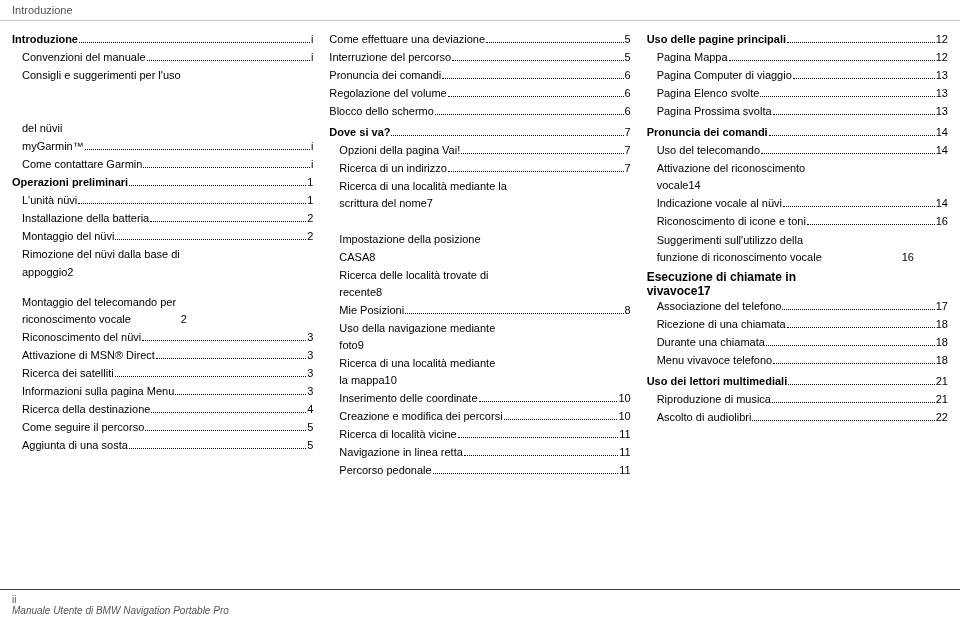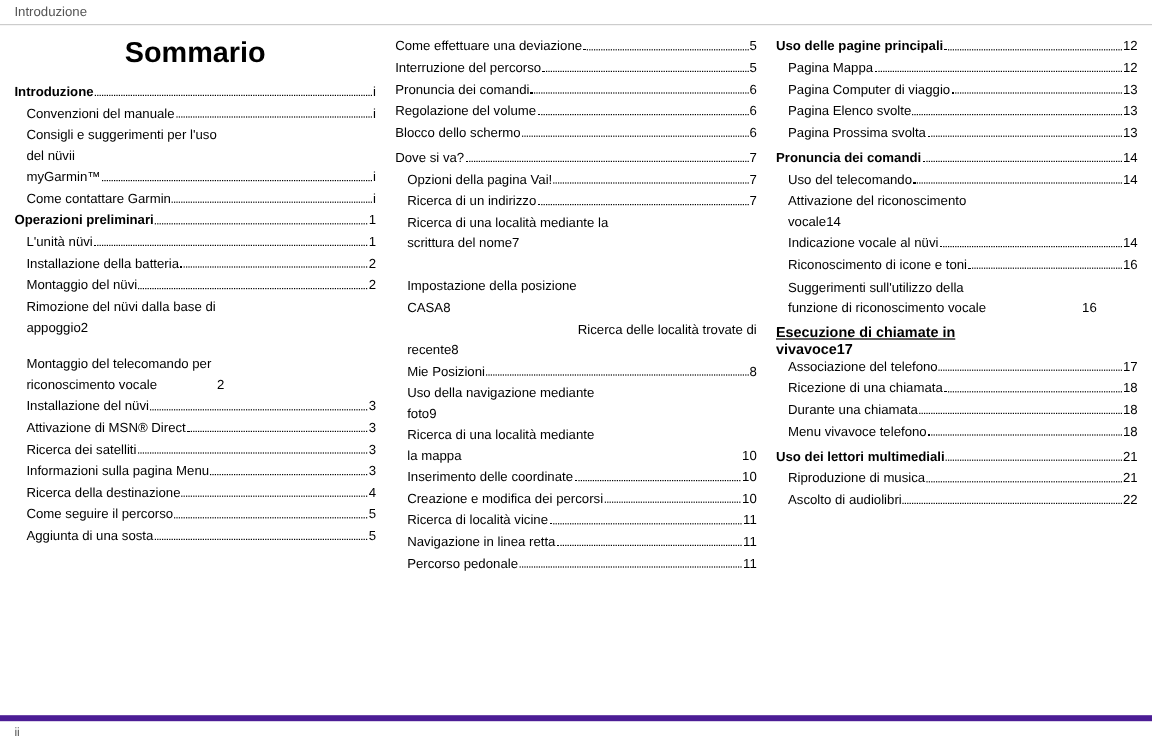--- a/index.html
+++ b/index.html
@@ -19,21 +19,21 @@
       border-bottom: 1px solid #ccc;
     }
     .page-footer {
       position: absolute;
       bottom: 0;
       left: 0;
       right: 0;
       padding: 4px 12px;
       font-size: 10px;
       color: #555;
-      border-top: 5px solid #4c1d95;
+      border-top: 1px solid #4c1d95;
       display: flex;
       justify-content: space-between;
       background: #fff;
       flex-direction: column;
     }
     .content-area {
       display: flex;
       padding: 10px 12px 30px 12px;
       gap: 0;
       height: calc(100% - 48px);
@@ -80,35 +80,34 @@
 </head>
 <body>
 
 <div class="page-header">
   <span>Introduzione</span>
 </div>
 
 <div class="content-area">
 
   <div class="col">
-    <span class="page-title">Sommario</span>
 
     <div class="toc-entry">
       <span class="entry-text no-dot" style="font-weight:bold">Introduzione</span>
       <span class="dots"></span>
       <span class="page-num">i</span>
     </div>
     <div class="toc-entry indent">
       <span class="entry-text">Convenzioni del manuale</span>
       <span class="dots"></span>
       <span class="page-num">i</span>
     </div>
     <div class="indent" style="line-height:1.55;margin-bottom:1px;">
       <span>Consigli e suggerimenti per l'uso</span><br>
-      <span style="display:flex;align-items:flex-end;">
+      <span style="display:flex;align-items:flex-end;margin-top:36px;">
         <span class="entry-text">del nüvi</span>
         <span class="dots"></span>
         <span class="page-num">i</span>
       </span>
     </div>
     <div class="toc-entry indent">
       <span class="entry-text">myGarmin™</span>
       <span class="dots"></span>
       <span class="page-num">i</span>
     </div>
@@ -148,21 +147,21 @@
     </div>
     <div class="indent" style="line-height:1.55;margin-bottom:1px;">
       <span>Montaggio del telecomando per</span><br>
       <span style="display:flex;align-items:flex-end;gap:25px;">
         <span class="entry-text">riconoscimento vocale</span>
         <span class="dots"></span>
         <span class="page-num">2</span>
       </span>
     </div>
     <div class="toc-entry indent">
-      <span class="entry-text">Installazione del nüvi</span>
+      <span class="entry-text">Riconoscimento del nüvi</span>
       <span class="dots"></span>
       <span class="page-num">3</span>
     </div>
     <div class="toc-entry indent">
       <span class="entry-text">Attivazione di MSN® Direct</span>
       <span class="dots"></span>
       <span class="page-num">3</span>
     </div>
     <div class="toc-entry indent">
       <span class="entry-text">Ricerca dei satelliti</span>
@@ -212,21 +211,21 @@
       <span class="dots"></span>
       <span class="page-num">6</span>
     </div>
     <div class="toc-entry">
       <span class="entry-text">Blocco dello schermo</span>
       <span class="dots"></span>
       <span class="page-num">6</span>
     </div>
 
     <div class="toc-entry" style="margin-top:4px;">
-      <span class="entry-text" style="font-weight:normal">Dove si va?</span>
+      <span class="entry-text" style="font-weight:bold">Dove si va?</span>
       <span class="dots"></span>
       <span class="page-num">7</span>
     </div>
     <div class="toc-entry indent">
       <span class="entry-text">Opzioni della pagina Vai!</span>
       <span class="dots"></span>
       <span class="page-num">7</span>
     </div>
     <div class="toc-entry indent">
       <span class="entry-text">Ricerca di un indirizzo</span>
@@ -242,21 +241,21 @@
       </span>
     </div>
     <div class="indent" style="line-height:1.55;margin-bottom:1px;">
       <span>Impostazione della posizione</span><br>
       <span style="display:flex;align-items:baseline;">
         <span class="entry-text">CASA</span>
         <span class="dots"></span>
         <span class="page-num">8</span>
       </span>
     </div>
-    <div class="indent" style="line-height:1.55;margin-bottom:1px;text-align:right;">
+    <div class="indent" style="line-height:1.55;margin-bottom:1px;">
       <span>Ricerca delle località trovate di</span><br>
       <span style="display:flex;align-items:baseline;">
         <span class="entry-text">recente</span>
         <span class="dots"></span>
         <span class="page-num">8</span>
       </span>
     </div>
     <div class="toc-entry indent">
       <span class="entry-text">Mie Posizioni</span>
       <span class="dots"></span>
@@ -265,21 +264,21 @@
     <div class="indent" style="line-height:1.55;margin-bottom:1px;">
       <span>Uso della navigazione mediante</span><br>
       <span style="display:flex;align-items:baseline;">
         <span class="entry-text">foto</span>
         <span class="dots"></span>
         <span class="page-num">9</span>
       </span>
     </div>
     <div class="indent" style="line-height:1.55;margin-bottom:1px;">
       <span>Ricerca di una località mediante</span><br>
-      <span style="display:flex;align-items:baseline;justify-content:space-between;">
+      <span style="display:flex;align-items:baseline;">
         <span class="entry-text">la mappa</span>
         <span class="dots"></span>
         <span class="page-num">10</span>
       </span>
     </div>
     <div class="toc-entry indent">
       <span class="entry-text">Inserimento delle coordinate</span>
       <span class="dots"></span>
       <span class="page-num">10</span>
     </div>
@@ -364,21 +363,21 @@
     <div class="indent" style="line-height:1.55;margin-bottom:1px;">
       <span>Suggerimenti sull'utilizzo della</span><br>
       <span style="display:flex;align-items:baseline;gap:40px;">
         <span class="entry-text">funzione di riconoscimento vocale</span>
         <span class="dots"></span>
         <span class="page-num">16</span>
       </span>
     </div>
 
     <div style="margin-top:4px;">
-      <span style="font-weight:bold;font-size:12px;text-decoration:underline;">Esecuzione di chiamate in</span><br>
+      <span style="font-weight:bold;font-size:12px;">Esecuzione di chiamate in</span><br>
       <span style="display:flex;align-items:center;font-weight:bold;font-size:12px;">
         <span class="entry-text">vivavoce</span>
         <span class="dots"></span>
         <span class="page-num">17</span>
       </span>
     </div>
     <div class="toc-entry indent">
       <span class="entry-text">Associazione del telefono</span>
       <span class="dots"></span>
       <span class="page-num">17</span>
@@ -412,13 +411,14 @@
     <div class="toc-entry indent">
       <span class="entry-text">Ascolto di audiolibri</span>
       <span class="dots"></span>
       <span class="page-num">22</span>
     </div>
   </div>
 </div>
 
 <div class="page-footer">
   <span>ii</span>
+  <span style="font-style:italic;">Manuale Utente di BMW Navigation Portable Pro</span>
 </div>
 
 </body></html>

